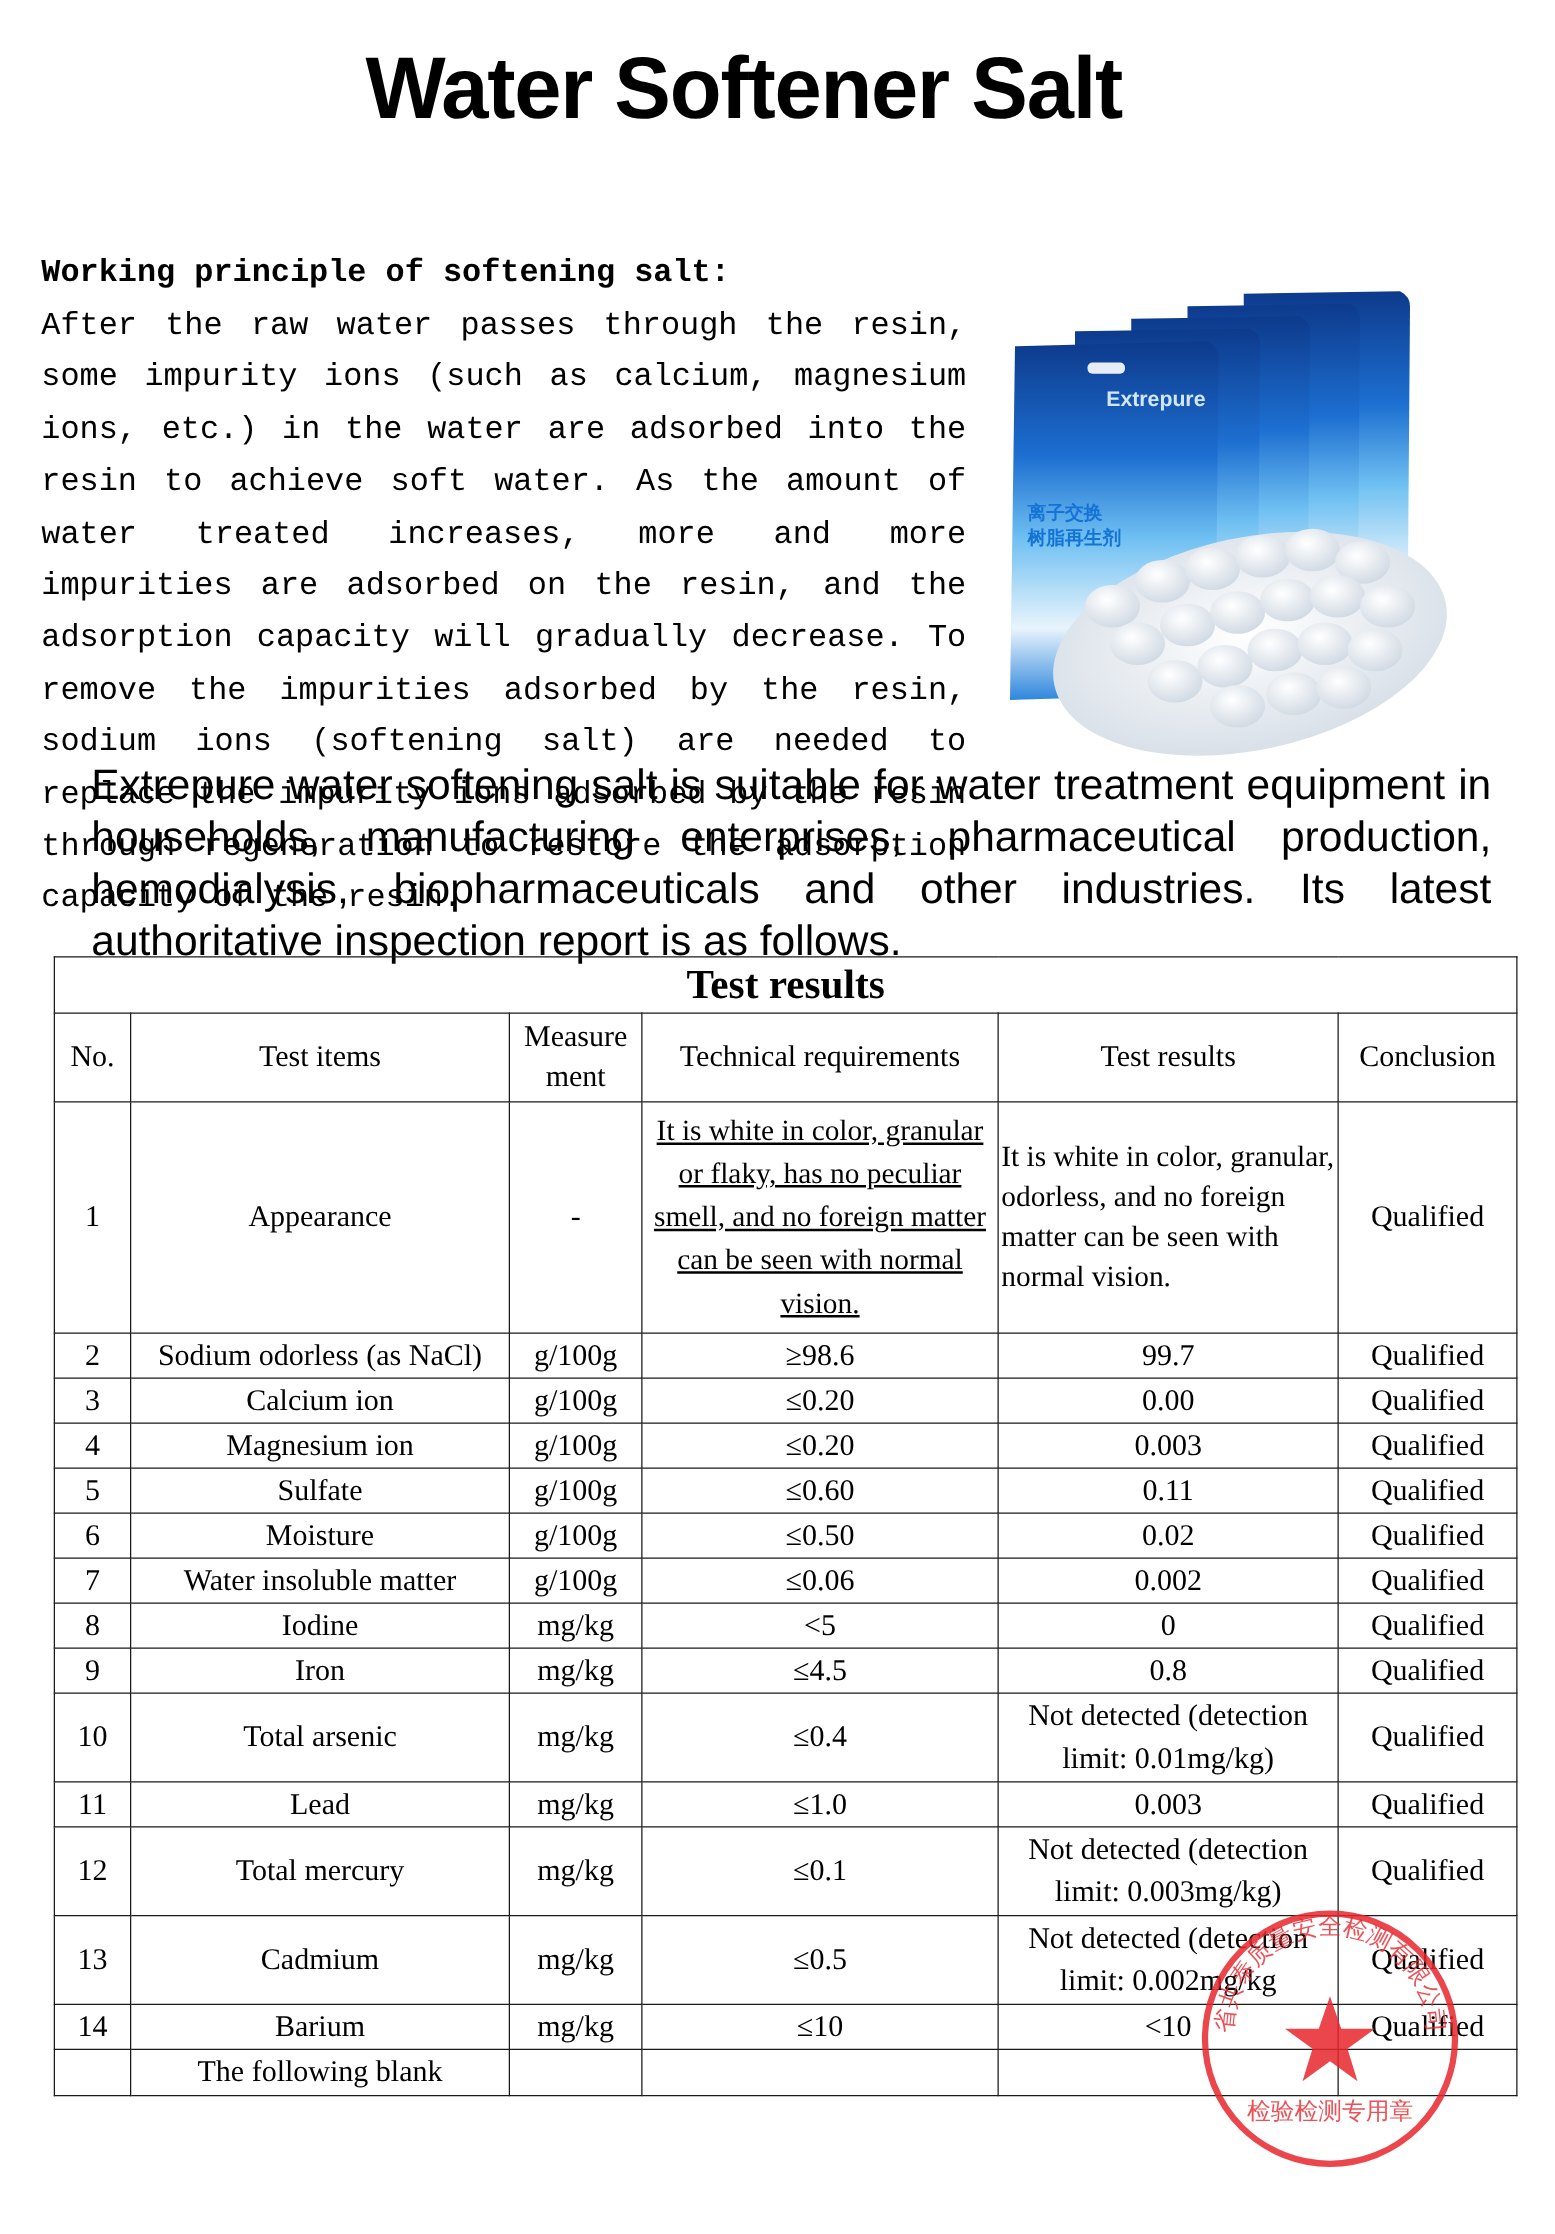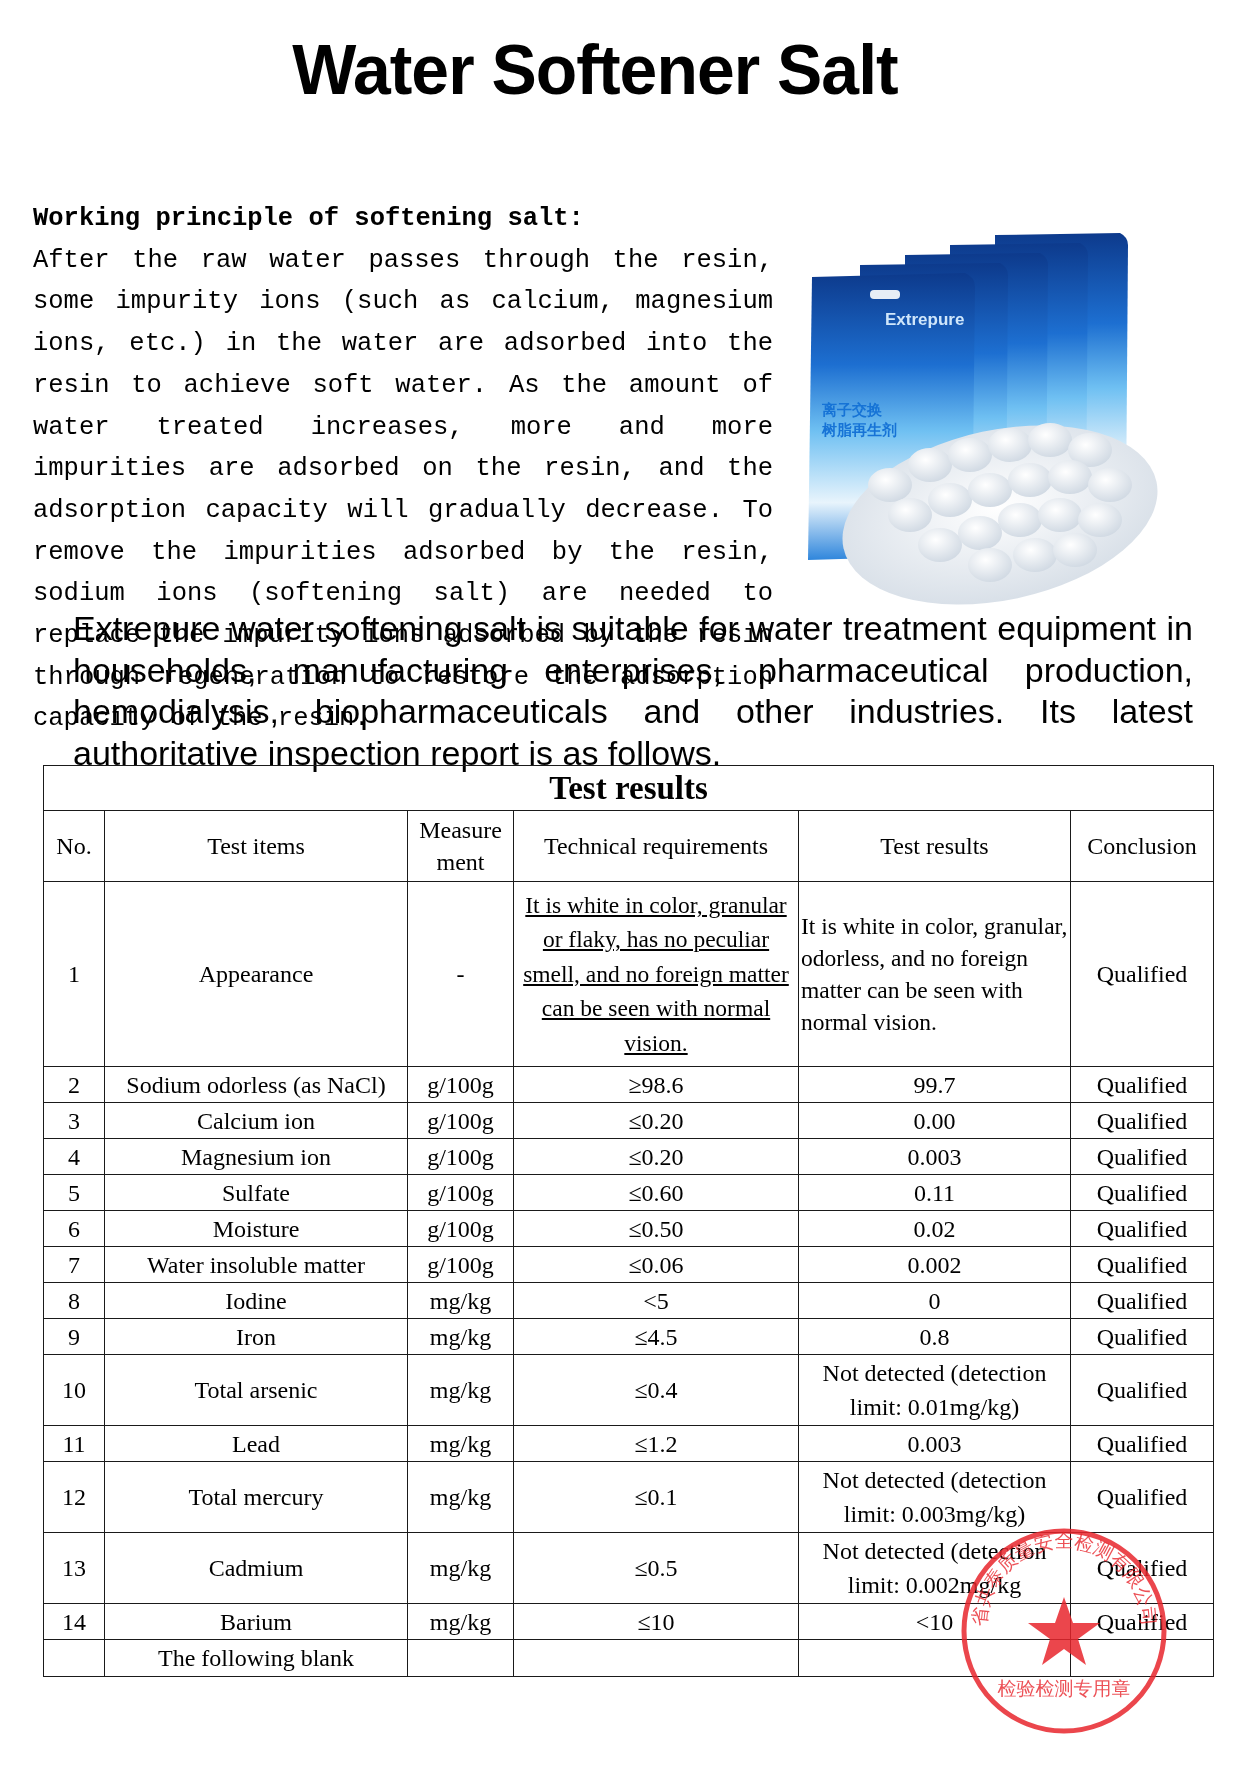--- a/index.html
+++ b/index.html
@@ -214,21 +214,21 @@
     <td class="l">Total arsenic</td>
     <td class="c">mg/kg</td>
     <td class="c">≤0.4</td>
     <td class="c">Not detected (detection limit: 0.01mg/kg)</td>
     <td class="c">Qualified</td>
   </tr>
   <tr class="row-s">
     <td class="c">11</td>
     <td class="l">Lead</td>
     <td class="c">mg/kg</td>
-    <td class="c">≤1.2</td>
+    <td class="c">≤1.0</td>
     <td class="c">0.003</td>
     <td class="c">Qualified</td>
   </tr>
   <tr class="row-d">
     <td class="c">12</td>
     <td class="l">Total mercury</td>
     <td class="c">mg/kg</td>
     <td class="c">≤0.1</td>
     <td class="c">Not detected (detection limit: 0.003mg/kg)</td>
     <td class="c">Qualified</td>

